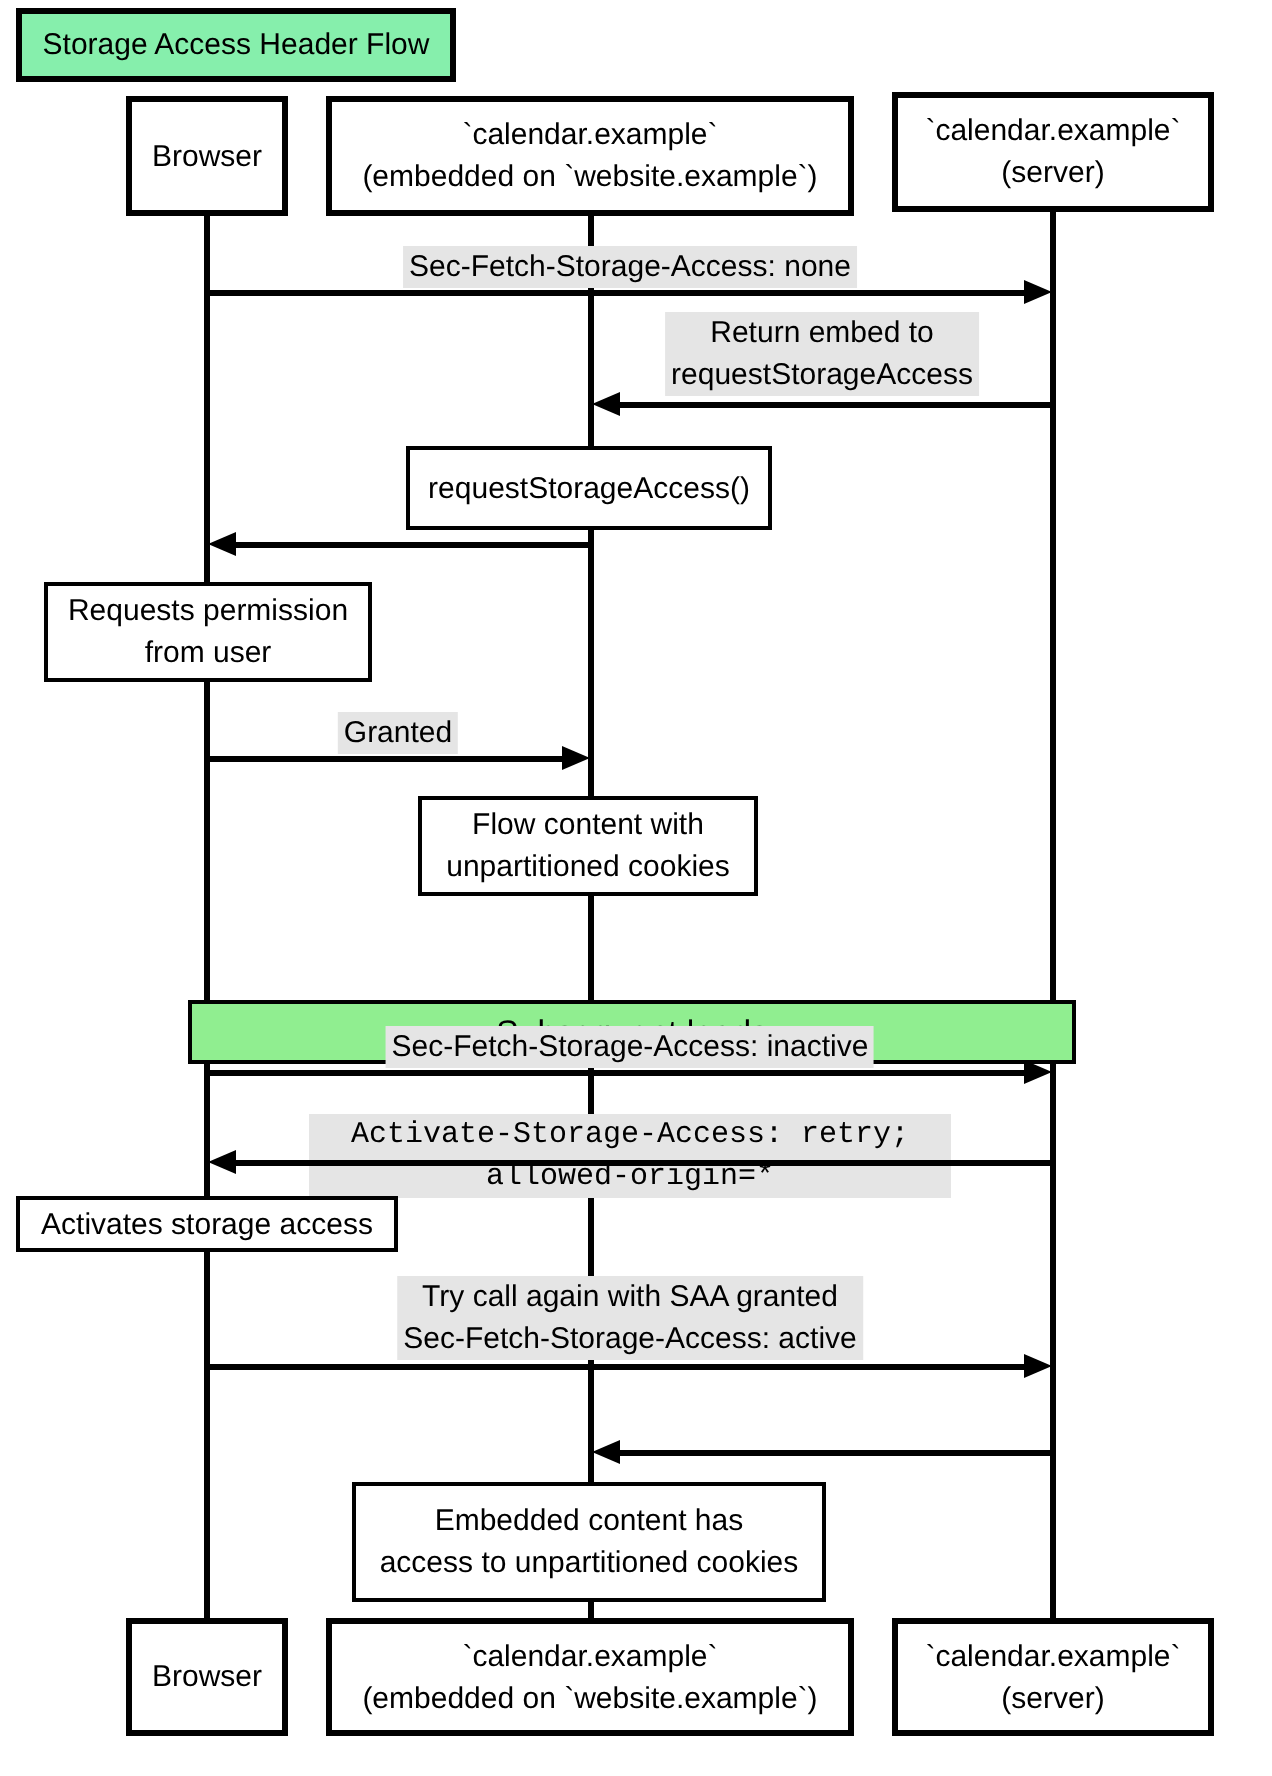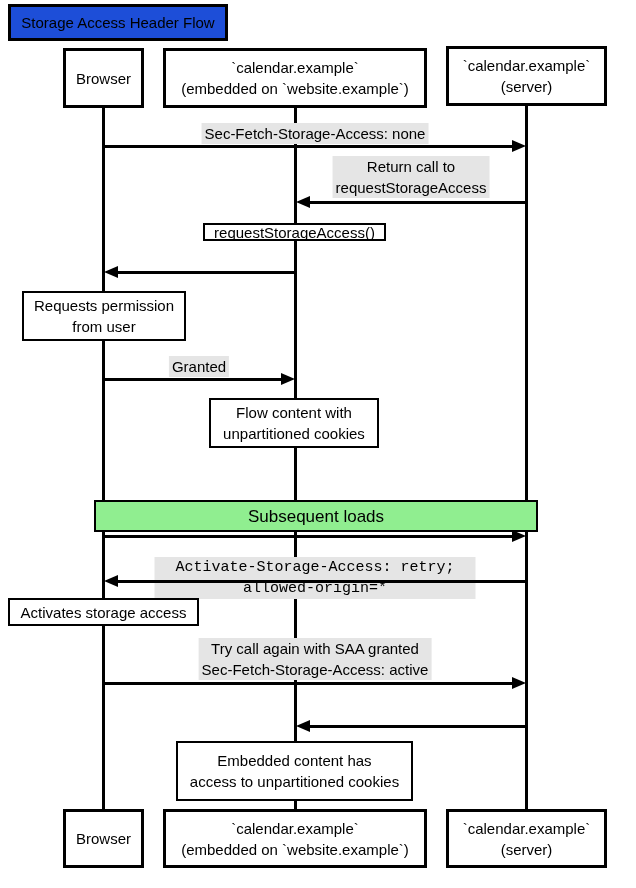--- a/index.html
+++ b/index.html
@@ -30,21 +30,21 @@
   .arrowhead{position:absolute;width:0;height:0;
     border-top:6px solid transparent;border-bottom:6px solid transparent;}
   .arrowhead.right{border-left:14px solid #000;}
   .arrowhead.left{border-right:14px solid #000;}
   .band{
     position:absolute;border:2px solid #000;box-sizing:border-box;
     display:flex;align-items:center;justify-content:center;
     font-size:17px;line-height:21px;text-align:center;background:#90EE90;margin-top:32px;
   }
   .title-box{
-    position:absolute;background:#1d4ed8;border:3px solid #000;
+    position:absolute;background:#86efac;border:3px solid #000;
     display:flex;align-items:center;justify-content:center;
     font-size:15px;box-sizing:border-box;text-align:center;
   }
 </style>
 </head>
 <body>
 
 <div id="canvas">
 
   <div class="title-box" style="left:8px;top:4px;width:220px;height:37px;">
@@ -64,26 +64,26 @@
   </div>
   <div class="box" style="left:446px;top:46px;width:161px;height:60px;">
     <span>`calendar.example`
 (server)</span>
   </div>
 
   <div class="msg-label" style="left:315px;top:123px;">Sec-Fetch-Storage-Access: none</div>
   <div class="msg-line" style="left:103px;top:145px;width:410px;"></div>
   <div class="arrowhead right" style="left:512px;top:140px;"></div>
 
-  <div class="msg-label" style="left:411px;top:156px;">Return call to
+  <div class="msg-label" style="left:411px;top:156px;">Return embed to
 requestStorageAccess</div>
   <div class="msg-line" style="left:309px;top:201px;width:217px;"></div>
   <div class="arrowhead left" style="left:296px;top:196px;"></div>
 
-  <div class="note" style="left:203px;top:223px;width:183px;height:18px;">
+  <div class="note" style="left:203px;top:223px;width:183px;height:42px;">
     <span>requestStorageAccess()</span>
   </div>
 
   <div class="msg-line" style="left:117px;top:271px;width:178px;"></div>
   <div class="arrowhead left" style="left:104px;top:266px;"></div>
 
   <div class="note" style="left:22px;top:291px;width:164px;height:50px;">
     <span>Requests permission
 from user</span>
   </div>
@@ -94,20 +94,21 @@
 
   <div class="note" style="left:209px;top:398px;width:170px;height:50px;">
     <span>Flow content with
 unpartitioned cookies</span>
   </div>
 
   <div class="band" style="left: 94px; top: 468px; width: 444px; height: 32px; background: rgb(144, 238, 144);">
     <span>Subsequent loads</span>
   </div>
 
+  <div class="msg-label" style="left:315px;top:513px;">Sec-Fetch-Storage-Access: inactive</div>
   <div class="msg-line" style="left:103px;top:535px;width:410px;"></div>
   <div class="arrowhead right" style="left:512px;top:530px;"></div>
 
   <div class="msg-label" style="left:315px;top:557px;font-family:Liberation Mono, monospace;">Activate-Storage-Access: retry; allowed-origin=*</div>
   <div class="msg-line" style="left:117px;top:580px;width:409px;"></div>
   <div class="arrowhead left" style="left:104px;top:575px;"></div>
 
   <div class="note" style="left:8px;top:598px;width:191px;height:28px;">
     <span>Activates storage access</span>
   </div>

